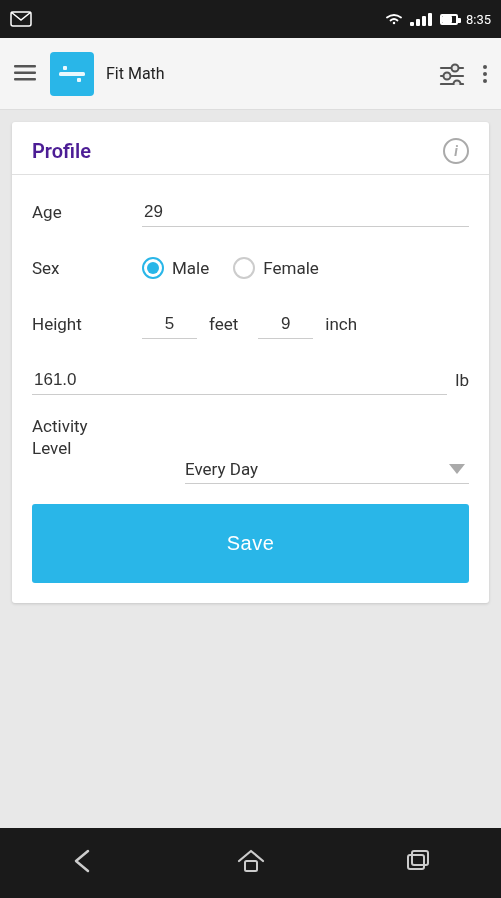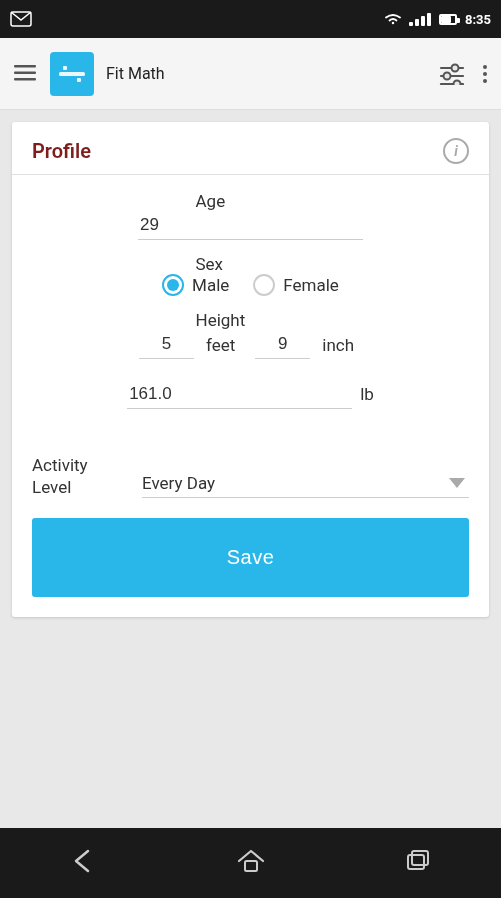--- a/index.html
+++ b/index.html
@@ -18,21 +18,21 @@
       height: 38px;
       background: #1a1a1a;
       display: flex;
       align-items: center;
       justify-content: space-between;
       padding: 0 10px;
       color: white;
       font-size: 13px;
     }
     .status-bar-left { display: flex; align-items: center; }
-    .status-bar-right { display: flex; align-items: center; gap: 6px; font-size: 13px; font-weight: bold; }
+    .status-bar-right { display: flex; align-items: center; gap: 6px; font-size: 13px; font-weight: normal; }
 
     
     .app-bar {
       width: 100%;
       height: 72px;
       background: #f5f5f5;
       display: flex;
       align-items: center;
       padding: 0 14px;
       border-bottom: 1px solid #ddd;
@@ -68,21 +68,21 @@
 
     .card-header {
       display: flex;
       align-items: center;
       justify-content: space-between;
       margin-bottom: 10px;
     }
     .card-title {
       font-size: 20px;
       font-weight: 600;
-      color: #7f1d1d;
+      color: #4c1d95;
     }
     .info-icon {
       width: 26px;
       height: 26px;
       border: 2px solid #aaa;
       border-radius: 50%;
       display: flex;
       align-items: center;
       justify-content: center;
       color: #aaa;
@@ -98,21 +98,20 @@
       margin: 0 -20px;
       margin-bottom: 16px;
     }
 
     
     .form-row {
       display: flex;
       align-items: center;
       margin-bottom: 14px;
       min-height: 42px;
-      flex-direction: column;
     }
     .form-label {
       width: 110px;
       font-size: 17px;
       color: #333;
     }
     .form-control { flex: 1; display: flex; align-items: center; }
 
     
     .age-input {
@@ -171,22 +170,23 @@
       color: #333;
       padding: 4px 2px;
       outline: none;
       background: transparent;
     }
     .weight-unit { font-size: 17px; color: #333; margin-left: 8px; }
 
     
     .activity-row {
       display: flex;
-      align-items: flex-end;
+      align-items: flex-start;
       margin-bottom: 20px;
+      gap: 43px;
     }
     .activity-label {
       width: 110px;
       font-size: 17px;
       color: #333;
       line-height: 1.3;
     }
     .activity-select-wrapper {
       flex: 1;
       display: flex;

